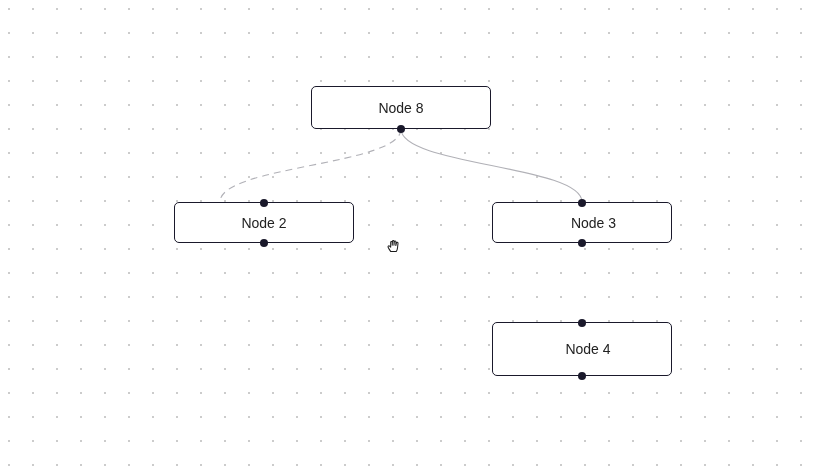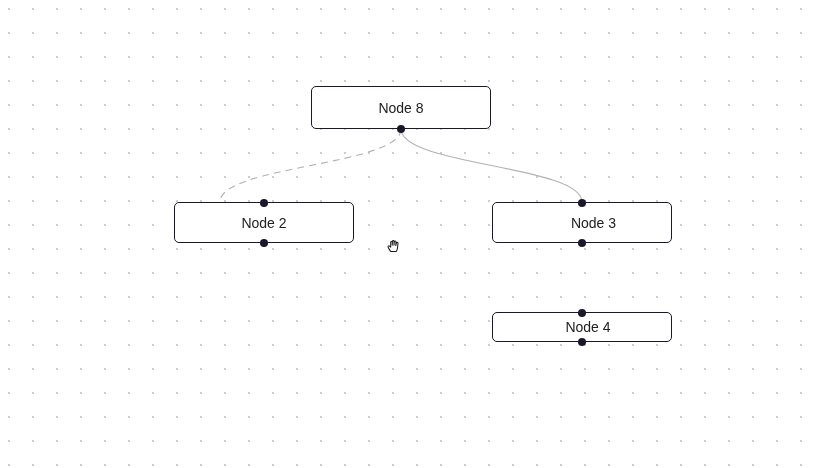--- a/index.html
+++ b/index.html
@@ -81,21 +81,21 @@
       <div class="flow-node" style="left: 130px; top: 202px; width: 180px; height: 41px; margin-left: 44px;">
         <span>Node 2</span>
         <div class="handle top"></div>
         <div class="handle bottom"></div>
       </div>
       <div class="flow-node" style="left: 492px; top: 202px; width: 180px; height: 41px; padding-left: 23px;">
         <span>Node 3</span>
         <div class="handle top"></div>
         <div class="handle bottom"></div>
       </div>
-      <div class="flow-node" style="left: 492px; top: 312px; width: 180px; height: 30px; padding-left: 12px;">
+      <div class="flow-node" style="left: 492px; top: 322px; width: 180px; height: 54px; padding-left: 12px;">
         <span>Node 4</span>
         <div class="handle top"></div>
         <div class="handle bottom"></div>
       </div>
     </div>
 
   <div class="cursor" style="left: 384px; top: 236px;">
     <svg width="22" height="22" viewBox="0 0 24 24" xmlns="http://www.w3.org/2000/svg">
       <path d="M7.2 16.8 C6.2 15.3 5.1 13.5 4.5 12.2 C4.1 11.3 4.9 10.5 5.8 10.8
                C6.4 11.0 6.9 11.6 7.3 12.2 L7.3 6.9 C7.3 5.7 9.0 5.7 9.0 6.9 L9.0 10.1

